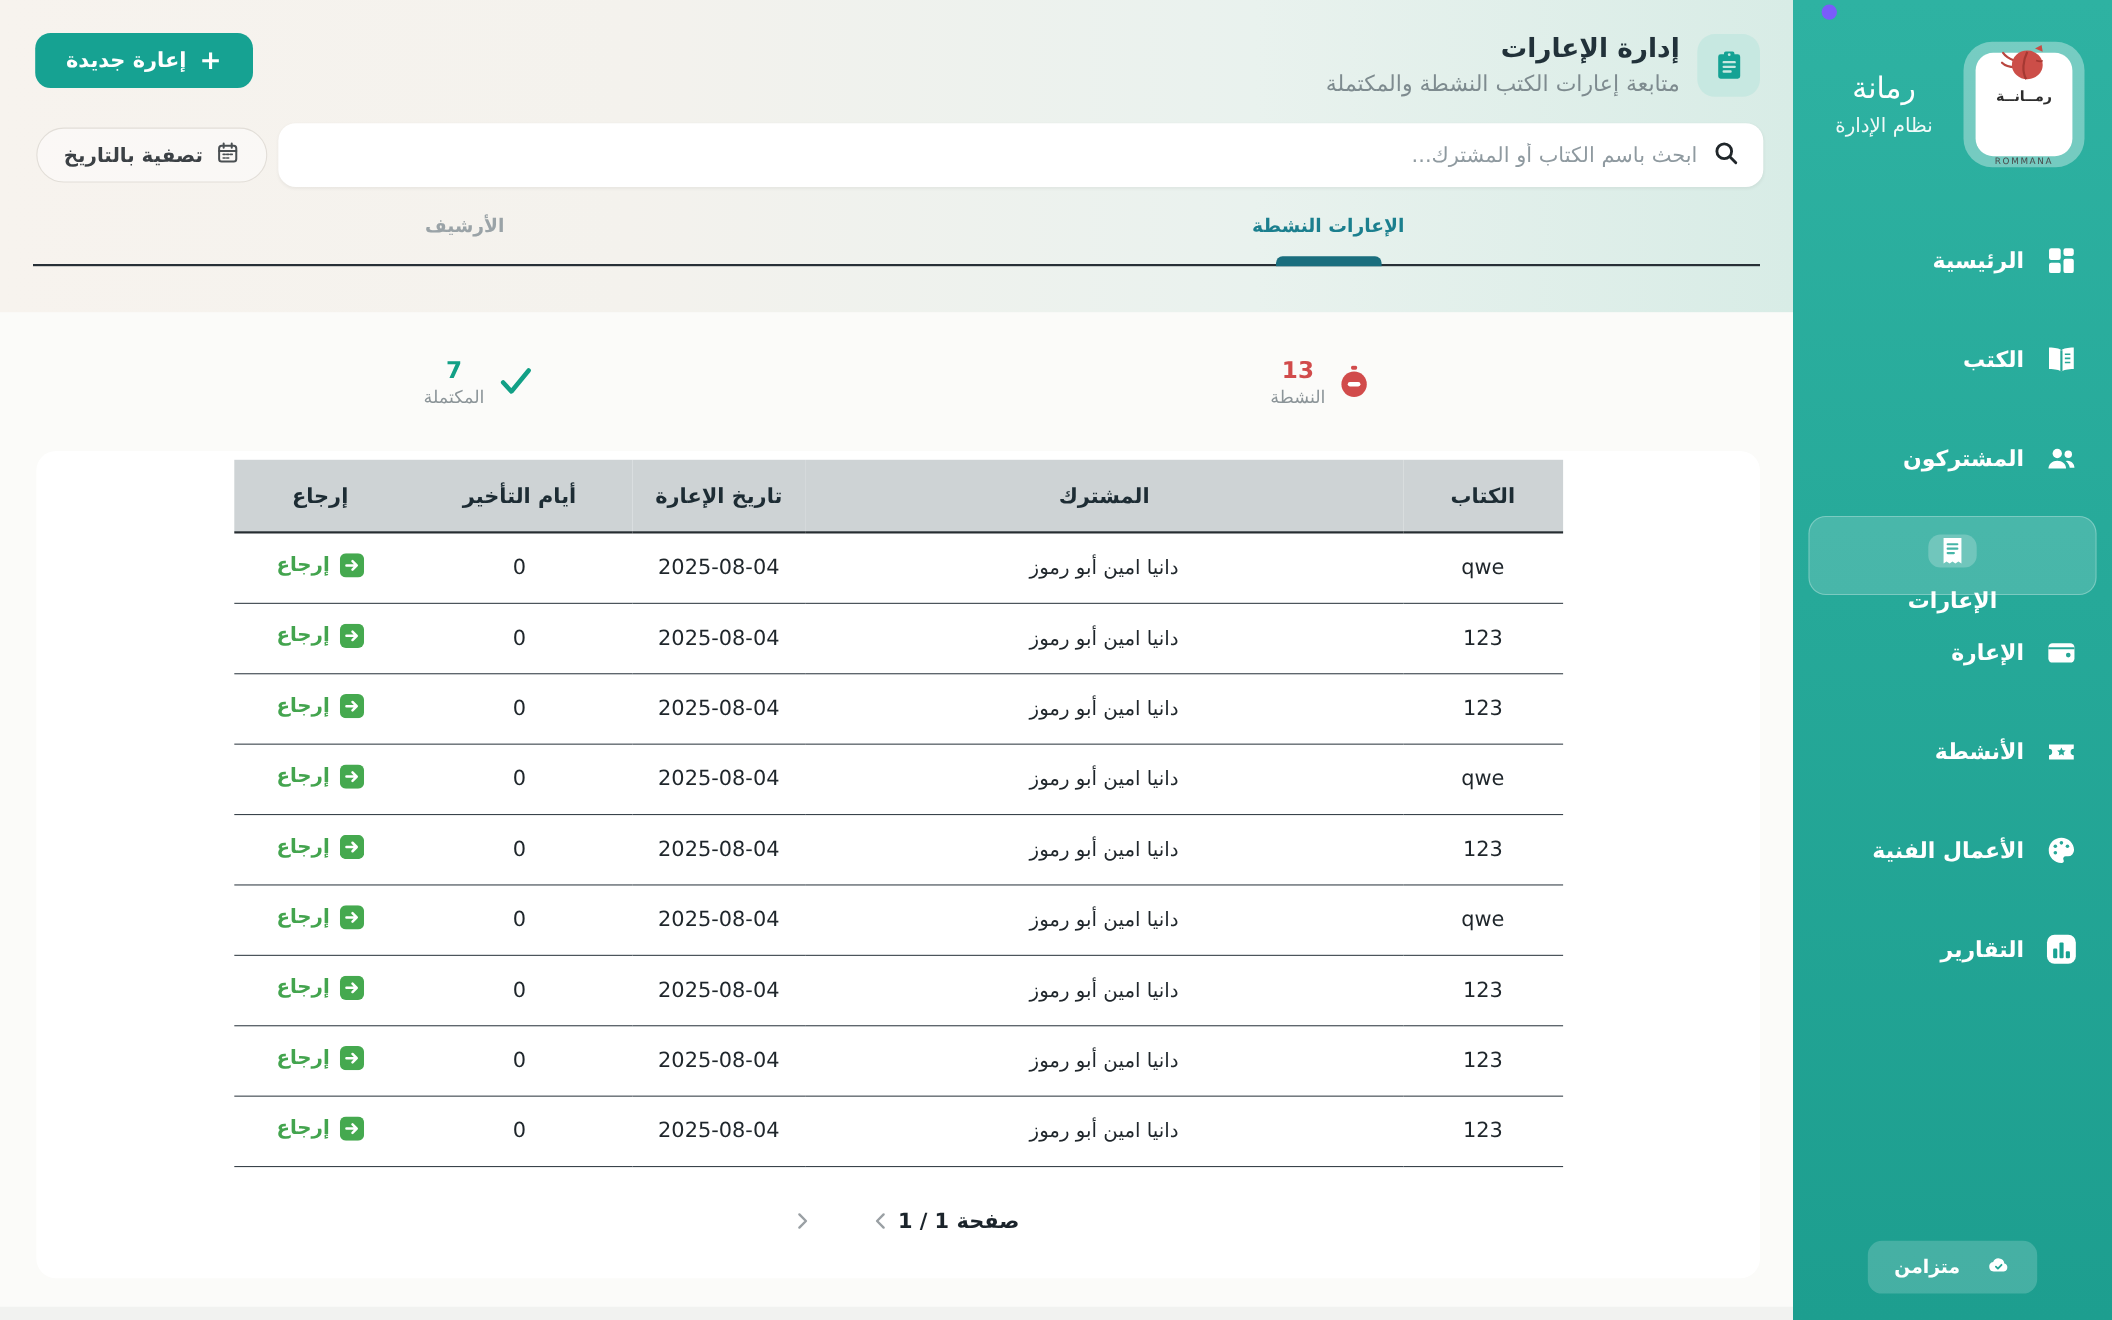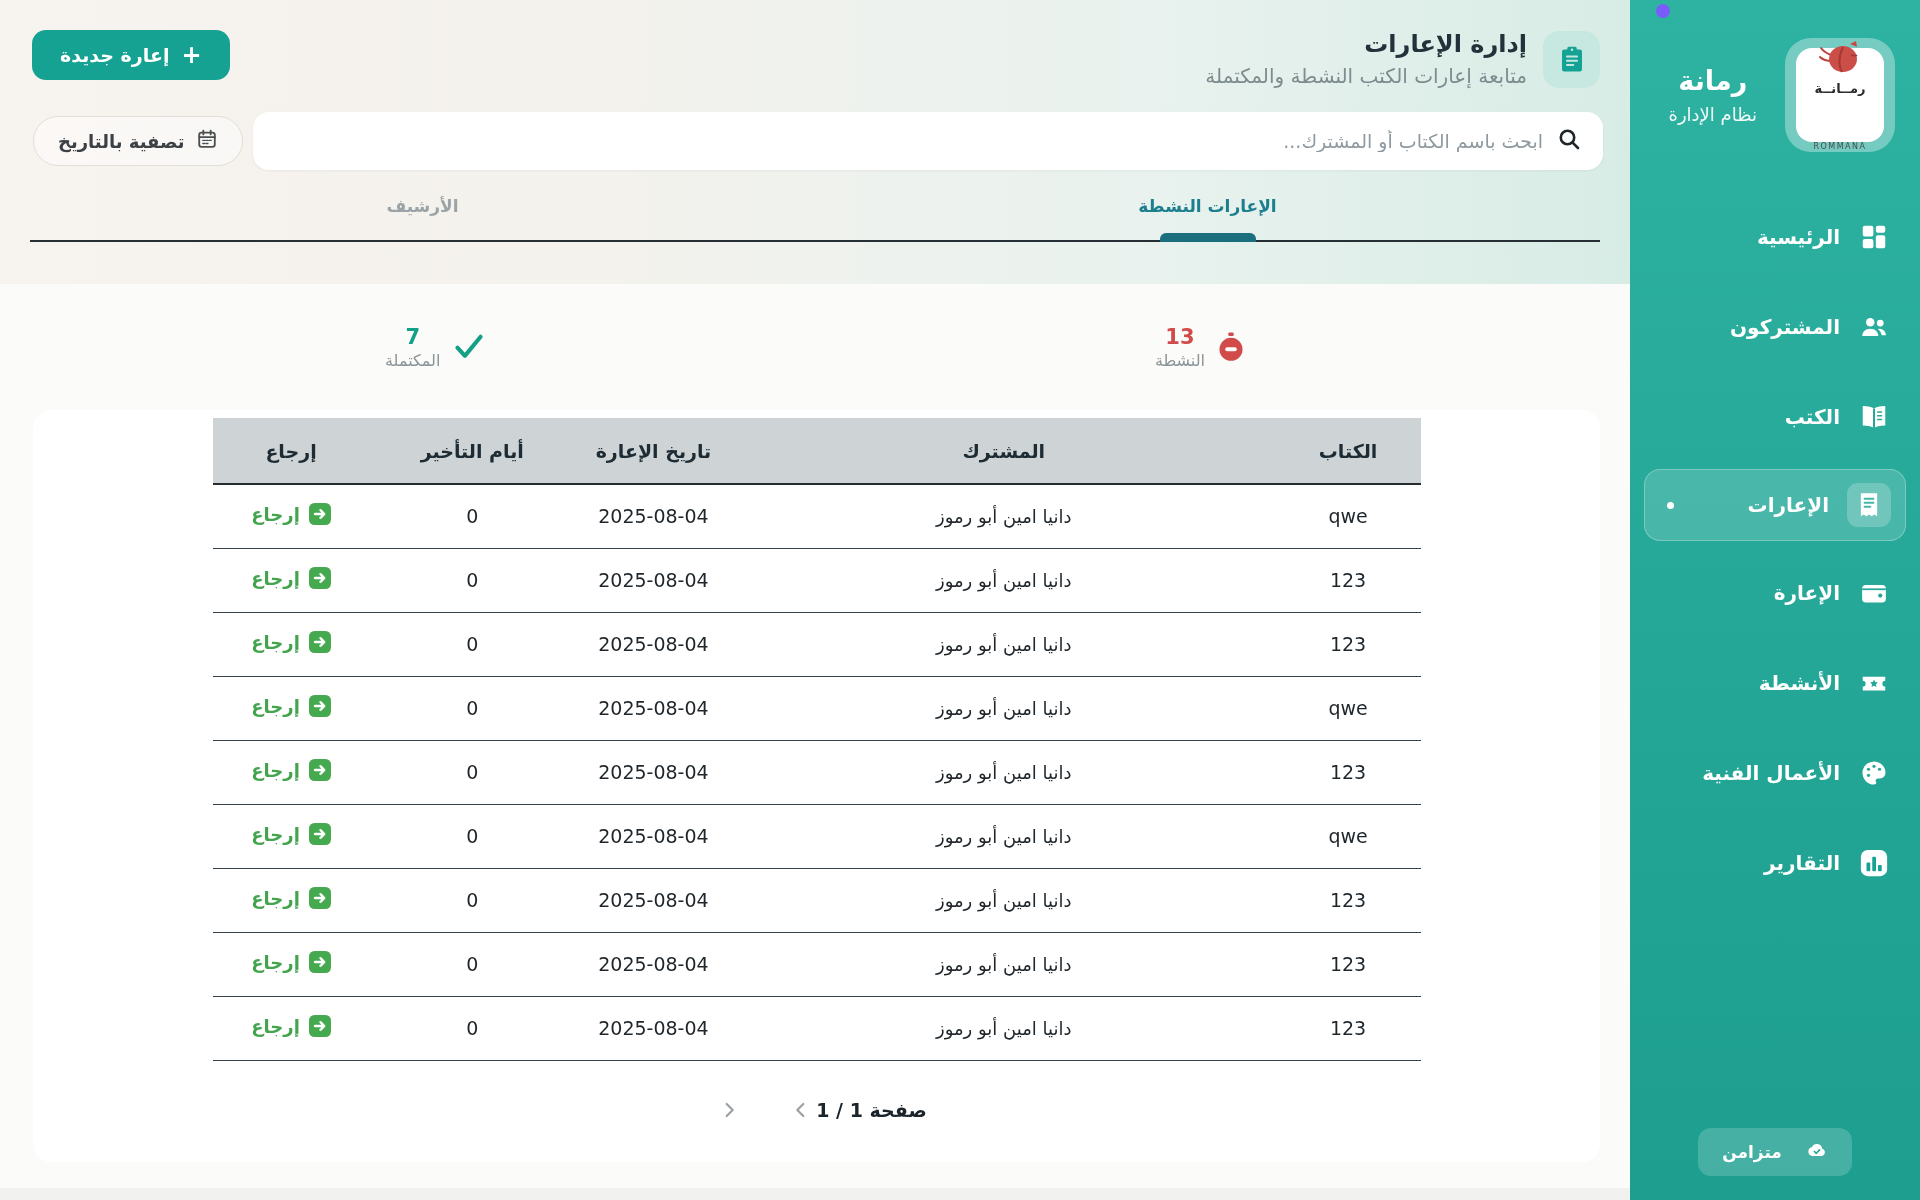--- a/index.html
+++ b/index.html
@@ -17,33 +17,34 @@
     border-radius:50%; background:#7a5cfa; }
   .brand { display:flex; align-items:center; padding:38px 25px 0 0; gap:28px; }
   .logo-card { width:110px; height:114px; border-radius:26px;
     background:rgba(255,255,255,0.35); display:flex; align-items:center; justify-content:center; }
   .logo-inner { width:88px; height:94px; background:#fff; border-radius:16px;
     display:flex; flex-direction:column; align-items:center; justify-content:center; gap:1px; }
   .logo-inner svg { width:46px; height:38px; }
   .logo-ar { font-size:13px; font-weight:bold; color:#2d2d2d; line-height:1.1; }
   .logo-en { font-size:8px; letter-spacing:1.5px; color:#4a4a4a;margin-top:44px; }
   .brand-text { display:flex; flex-direction:column; align-items:center; gap:8px; }
-  .brand-name { color:#fff; font-size:27px; font-weight:bold; }
+  .brand-name { color:#fff; font-size:27px; font-weight:normal; }
   .brand-sub { color:rgba(255,255,255,0.93); font-size:18px; }
 
   .nav { margin-top:40px; display:flex; flex-direction:column; }
   .nav-item { height:90px; display:flex; align-items:center; gap:18px;
     padding:0 30px; color:#fff; cursor:pointer; }
   .nav-item .nv-icon { width:32px; height:32px; display:flex; align-items:center; justify-content:center; }
   .nav-item .nv-icon svg { width:30px; height:30px; }
   .nav-label { font-size:20px; font-weight:600; color:#fff; }
   .nav-item.active {
     height:72px; margin:7px 14px; padding:16px 14px;
     background:rgba(255,255,255,0.16); border:1px solid rgba(255,255,255,0.28);
     border-radius:16px;
+    flex-direction:column;
   }
   .nav-item.active .nv-icon { width:44px; height:44px; background:rgba(255,255,255,0.22); border-radius:11px; }
   .active-dot { width:7px; height:7px; border-radius:50%; background:#fff; margin-right:auto; margin-left:8px; }
 
   .sync-pill { margin-top:auto; align-self:center; margin-bottom:24px;
     display:flex; align-items:center; gap:24px; height:48px; padding:0 24px;
     background:rgba(255,255,255,0.18); border-radius:13px; color:#fff;
     font-size:17px; font-weight:600; cursor:pointer; }
   .sync-pill svg { width:22px; height:22px; }
 
@@ -159,37 +160,37 @@
               <rect x="13.5" y="3" width="7.5" height="5.5" rx="1.6"></rect>
               <rect x="13.5" y="10.5" width="7.5" height="10.5" rx="1.6"></rect>
               <rect x="3" y="13.5" width="8.5" height="7.5" rx="1.6"></rect>
             </svg>
           </span>
           <span class="nav-label">الرئيسية</span>
         </div>
         <div class="nav-item">
           <span class="nv-icon">
             <svg viewBox="0 0 24 24" fill="#fff">
+              <path d="M12 5.2C10.2 3.9 7.6 3.2 3 3.2v15.6c4.6 0 7.2.7 9 2 1.8-1.3 4.4-2 9-2V3.2c-4.6 0-7.2.7-9 2z"></path>
+              <path d="M12 5.2v15.6" stroke="#26a797" stroke-width="1.6"></path>
+              <path d="M14.5 8h4M14.5 11h4M14.5 14h4" stroke="#26a797" stroke-width="1.2"></path>
+            </svg>
+          </span>
+          <span class="nav-label">الكتب</span>
+        </div>
+        <div class="nav-item">
+          <span class="nv-icon">
+            <svg viewBox="0 0 24 24" fill="#fff">
               <circle cx="9" cy="8.2" r="3.4"></circle>
               <path d="M2.6 19.2c0-3.6 2.9-5.8 6.4-5.8s6.4 2.2 6.4 5.8z"></path>
               <circle cx="17" cy="8.8" r="2.7"></circle>
               <path d="M16.6 13.4c2.9.3 4.9 2.2 4.9 5.2h-3.4c-.3-2.1-1.4-3.9-3.1-5z"></path>
             </svg>
           </span>
           <span class="nav-label">المشتركون</span>
-        </div>
-        <div class="nav-item">
-          <span class="nv-icon">
-            <svg viewBox="0 0 24 24" fill="#fff">
-              <path d="M12 5.2C10.2 3.9 7.6 3.2 3 3.2v15.6c4.6 0 7.2.7 9 2 1.8-1.3 4.4-2 9-2V3.2c-4.6 0-7.2.7-9 2z"></path>
-              <path d="M12 5.2v15.6" stroke="#26a797" stroke-width="1.6"></path>
-              <path d="M14.5 8h4M14.5 11h4M14.5 14h4" stroke="#26a797" stroke-width="1.2"></path>
-            </svg>
-          </span>
-          <span class="nav-label">الكتب</span>
         </div>
         <div class="nav-item active">
           <span class="nv-icon">
             <svg viewBox="0 0 24 24" fill="#fff">
               <path d="M5.5 2.5h13V21l-2.2-1.4-2.2 1.4-2.1-1.4L9.9 21l-2.2-1.4L5.5 21z"></path>
               <path d="M8.5 7h7M8.5 10.2h7M8.5 13.4h4.5" stroke="#45b5a7" stroke-width="1.6" stroke-linecap="round"></path>
             </svg>
           </span>
           <span class="nav-label">الإعارات</span>
           <span class="active-dot"></span>

